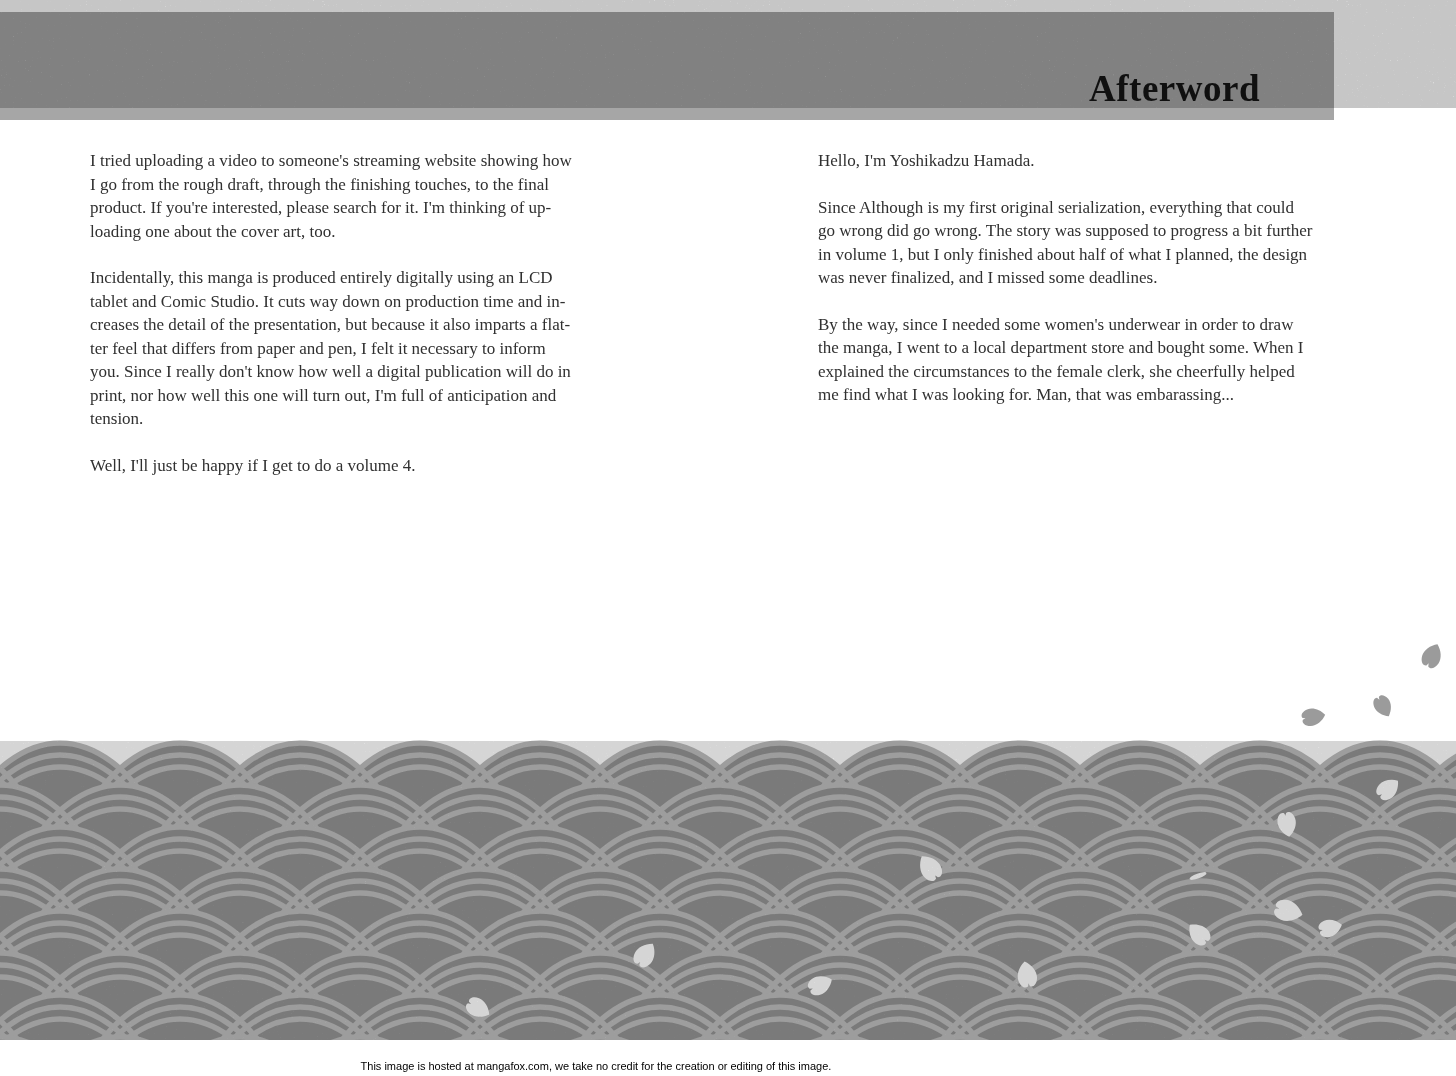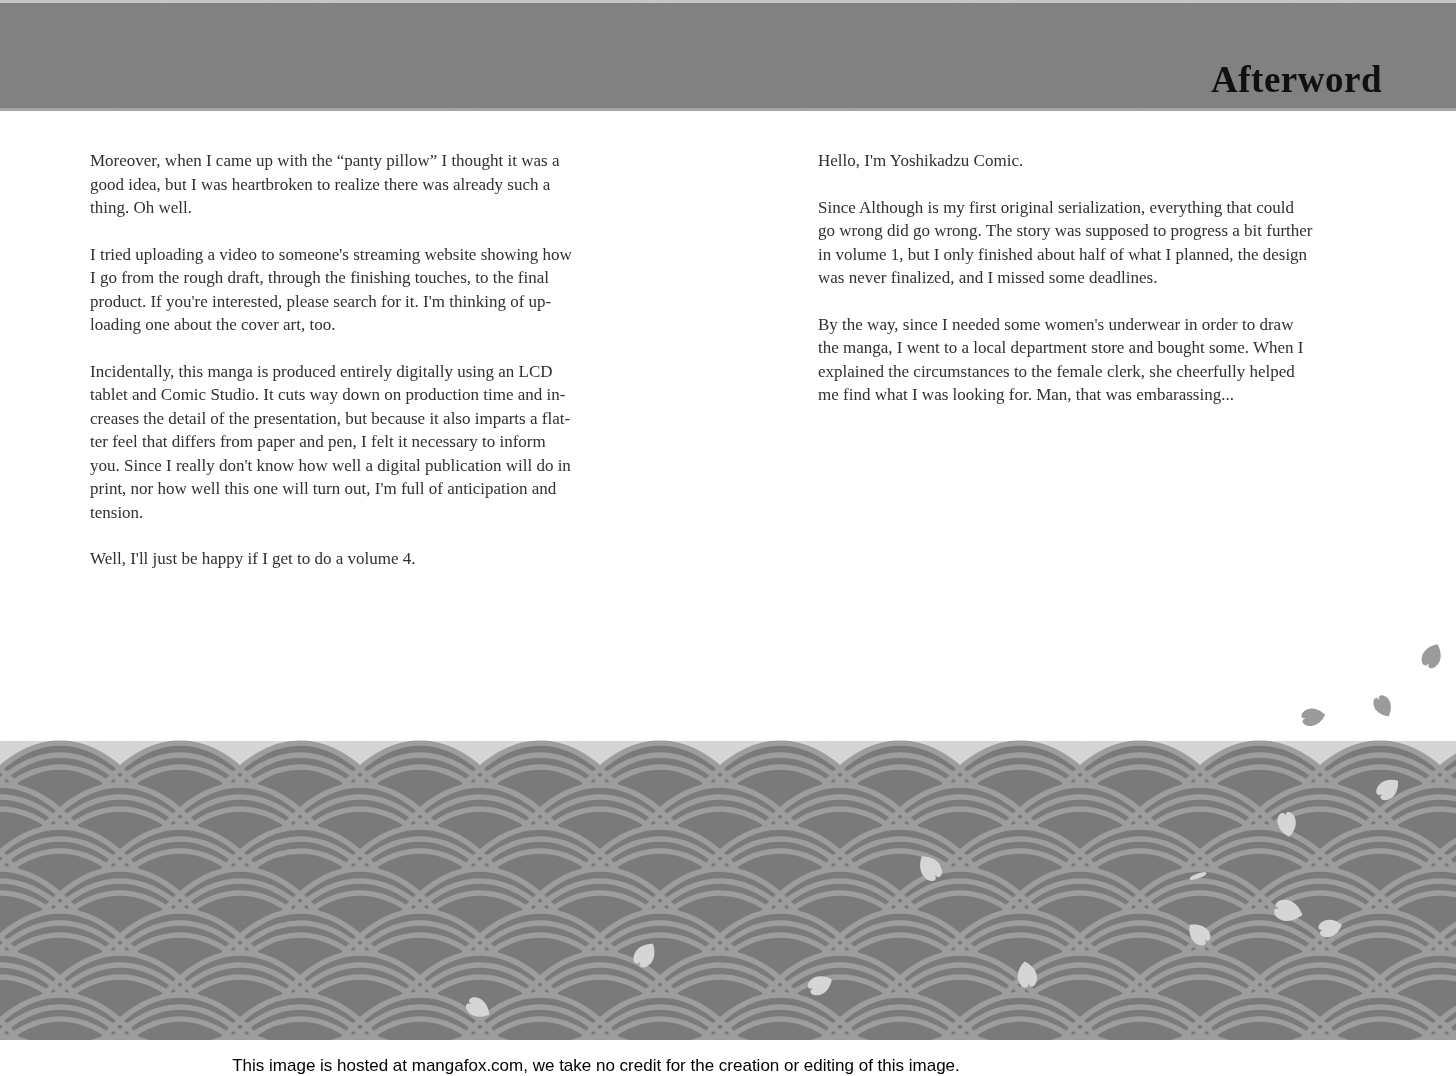--- a/index.html
+++ b/index.html
@@ -1,21 +1,21 @@
 <!DOCTYPE html>
 <html style="--banner: #a6a6a6; --ink: #303030;"><head>
 <meta charset="utf-8">
 <style>
   html,body{margin:0;padding:0;background:#ffffff;}
   .page{
     position:relative;width:1456px;height:1076px;overflow:hidden;
     background:#ffffff;font-family:"Liberation Serif", serif;
   }
   .banner{
-    position:absolute;left:0;top:3px;width:1456px;height:108px;
+    position:absolute;left:0;top:12px;width:1334px;height:108px;
     background:var(--banner,#a6a6a6);
   }
   .title{
     position:absolute;right:74px;top:58px;margin:0;
     font-family:"Liberation Serif", serif;
     font-size:37px;font-weight:bold;letter-spacing:0.5px;
     color:#151515;line-height:1;
   }
   .col{
     position:absolute;top:149px;
@@ -24,52 +24,49 @@
   .col-left{left:90px;width:548px;}
   .col-right{left:818px;width:566px;}
   .para{white-space:pre;margin:0 0 23px 0;}
   #decor-svg{
     position:absolute;left:0;top:0;width:1456px;height:1076px;
     pointer-events:none;z-index:3;
   }
   .footer{
     position:absolute;left:0;bottom:3px;width:1192px;text-align:center;
     font-family:"Liberation Sans", sans-serif;
-    font-size:17px;line-height:14px;color:#000;z-index:4;
+    font-size:11px;line-height:14px;color:#000;z-index:4;
   }
 </style>
 </head>
 <body>
 
 <div class="page">
 
   <div class="banner">
     <h1 class="title">Afterword</h1>
   </div>
 
   <div class="col col-left" id="col-left">
-      <div class="para">Moreover, when I came up with the “panty pillow” I thought it was a
-good idea, but I was heartbroken to realize there was already such a
-thing. Oh well.</div>
       <div class="para">I tried uploading a video to someone's streaming website showing how
 I go from the rough draft, through the finishing touches, to the final
 product. If you're interested, please search for it. I'm thinking of up-
 loading one about the cover art, too.</div>
       <div class="para">Incidentally, this manga is produced entirely digitally using an LCD
 tablet and Comic Studio. It cuts way down on production time and in-
 creases the detail of the presentation, but because it also imparts a flat-
 ter feel that differs from paper and pen, I felt it necessary to inform
 you. Since I really don't know how well a digital publication will do in
 print, nor how well this one will turn out, I'm full of anticipation and
 tension.</div>
       <div class="para">Well, I'll just be happy if I get to do a volume 4.</div>
     </div>
 
   <div class="col col-right" id="col-right">
-      <div class="para">Hello, I'm Yoshikadzu Comic.</div>
+      <div class="para">Hello, I'm Yoshikadzu Hamada.</div>
       <div class="para">Since Although is my first original serialization, everything that could
 go wrong did go wrong. The story was supposed to progress a bit further
 in volume 1, but I only finished about half of what I planned, the design
 was never finalized, and I missed some deadlines.</div>
       <div class="para">By the way, since I needed some women's underwear in order to draw
 the manga, I went to a local department store and bought some. When I
 explained the circumstances to the female clerk, she cheerfully helped
 me find what I was looking for. Man, that was embarassing...</div>
     </div>
 

